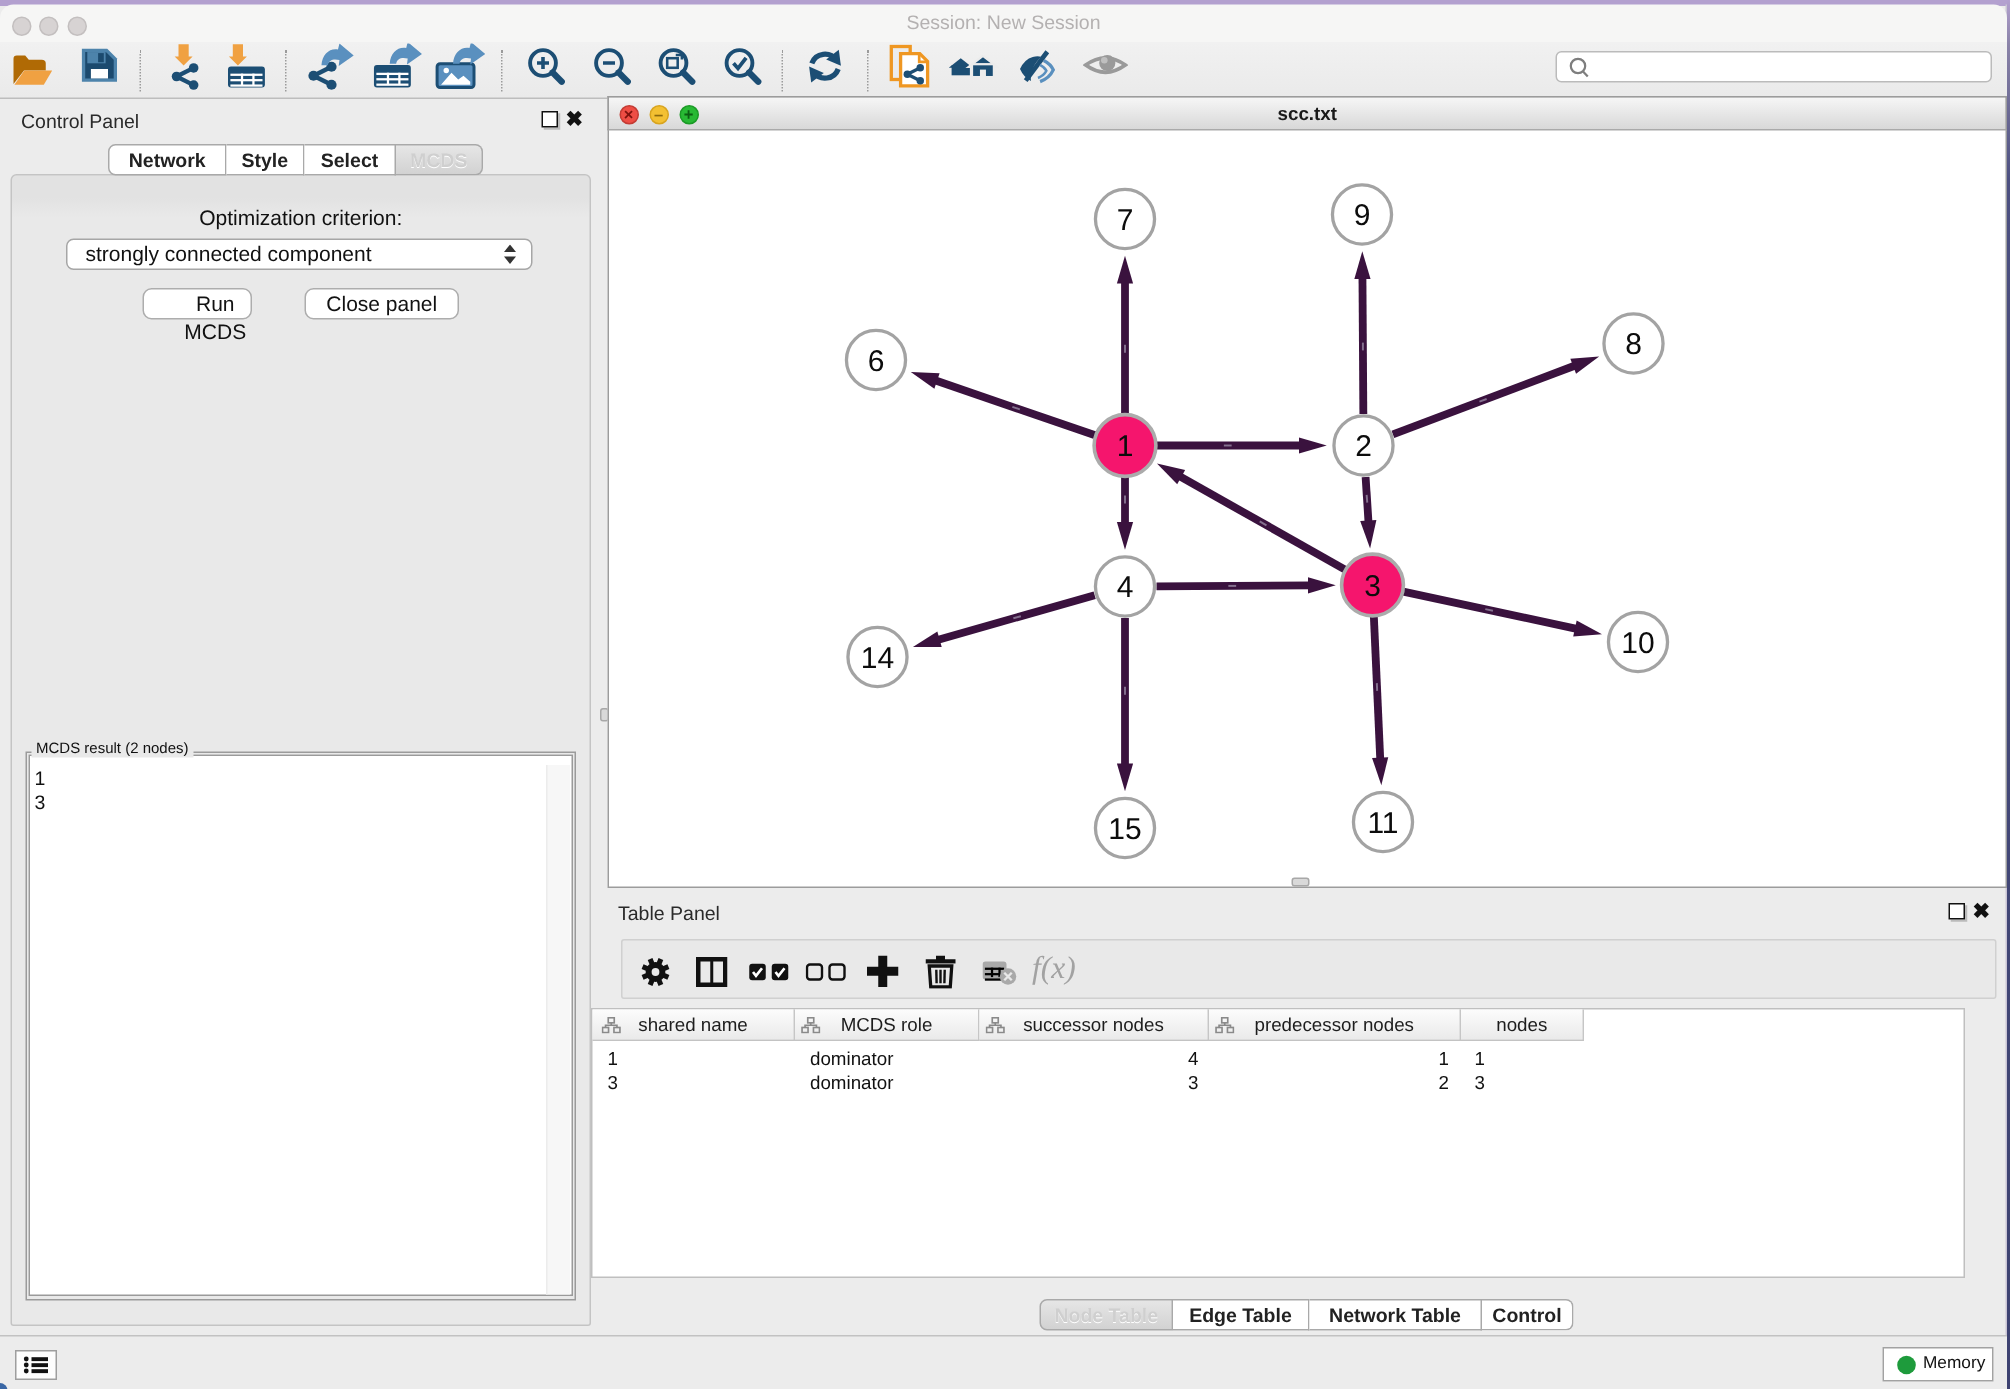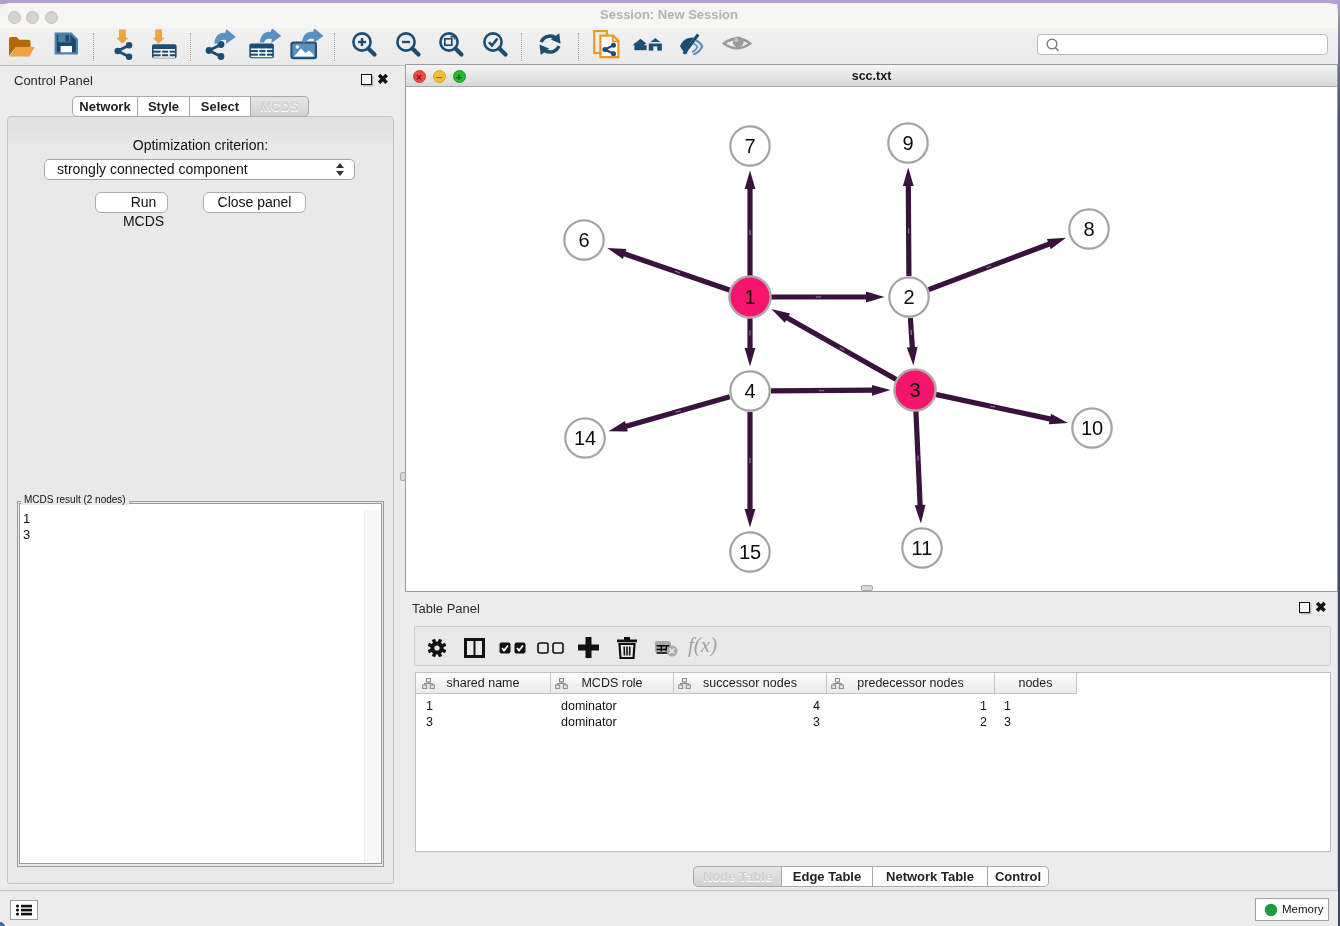--- a/index.html
+++ b/index.html
@@ -3,21 +3,21 @@
 <style>
 * { margin:0; padding:0; box-sizing:border-box; }
 html,body { width:1340px; height:926px; overflow:hidden; }
 body { font-family:"Liberation Sans", sans-serif; background:#ececec; position:relative; }
 .abs { position:absolute; }
 
 #deskTop { left:0; top:0; width:1340px; height:4px; background:#b3a0cf; }
 #deskRight { right:0; top:0; width:2px; height:926px; background:linear-gradient(#b3a0cf 0px, #8a83a8 30px, #4c5081 120px, #434878 500px, #3d4271 926px); }
 #winTop { left:0; top:3px; width:1338px; height:26px; background:#f6f6f5; border-radius:9px 9px 0 0; border-bottom:1px solid #d6d6d6;}
 .tl { position:absolute; top:8px; width:13px; height:13px; border-radius:50%; background:#d7d3d3; border:1px solid #c3bfbf; }
-#title { left:0; top:7px; width:1338px; text-align:center; font-size:13px; color:#b4b1b1;font-weight:bold; }
+#title { left:0; top:7px; width:1338px; text-align:center; font-size:13px; color:#b4b1b1; }
 
 #toolbar { left:0; top:28px; width:1338px; height:38px; background:linear-gradient(#f1f1f1,#eaeaea); border-bottom:1px solid #bdbdbd; }
 .tsep { position:absolute; top:5px; height:28px; width:0px; border-left:1px dotted #9b9b9b; }
 .ticon { position:absolute; top:3px; }
 #searchbox { position:absolute; left:1037px; top:5.5px; width:291px; height:21px; background:#fff; border:1px solid #bbb; border-radius:4px; }
 
 #cpHead { left:14px; top:73px; font-size:13px; color:#2a2a2a; }
 .floatbtn { position:absolute; width:11px; height:11px; border:1.5px solid #111; background:#fff; box-shadow:1.5px 1.5px 0 #bbb; }
 .xbtn { position:absolute; font-size:14px; font-weight:bold; color:#111; line-height:11px; }
 .tabrow { position:absolute; display:flex; height:21px; }
@@ -37,21 +37,21 @@
 
 #netwin { left:405px; top:64px; width:933px; height:528px; border:1px solid #9c9c9c; background:#fff; }
 #nettitle { left:405px; top:64px; width:933px; height:23px; background:linear-gradient(#f6f6f6,#d8d8d8); border:1px solid #9c9c9c; border-bottom:1px solid #a9a9a9; }
 .mac { position:absolute; top:4.5px; width:13px; height:13px; border-radius:50%; font-size:11px; font-weight:bold; text-align:center; line-height:13px; }
 #netname { left:405px; top:69px; width:933px; text-align:center; font-size:12.5px; color:#191919; font-weight:700; }
 #hgrip { left:861px; top:585px; width:12px; height:6px; background:#d9d9d9; border:1px solid #a8a8a8; border-radius:2px; }
 #vgrip { left:400px; top:472px; width:6px; height:9px; background:#d9d9d9; border:1px solid #a8a8a8; border-radius:2px; }
 
 #tpHead { left:412px; top:601px; font-size:13px; color:#2a2a2a; }
 #ttool { left:414px; top:626px; width:917px; height:40px; background:#e9e9e9; border:1px solid #d0d0d0; border-radius:2px; }
-#twhite { left:415px; top:672px; width:916px; height:180px; background:#fff; border:1px solid #bfbfbf; }
+#twhite { left:394px; top:672px; width:916px; height:180px; background:#fff; border:1px solid #bfbfbf; }
 .th { position:absolute; top:0px; height:21px; background:linear-gradient(#fcfcfc,#eaeaea); border-right:1px solid #c6c6c6; border-bottom:1px solid #c3c3c3; font-size:12.5px; color:#1d1d1d; text-align:center; line-height:21px; }
 .td { position:absolute; font-size:12.5px; color:#111; }
 
 #statusbar { left:0; top:890px; width:1338px; height:36px; background:#ececec; border-top:1px solid #c2c2c2; }
 #listbtn { position:absolute; left:10px; top:9px; width:28px; height:20px; background:#fdfdfd; border:1px solid #9e9e9e; }
 #membtn { position:absolute; left:1255px; top:7px; width:74px; height:23px; background:#ffffff; border:1px solid #a2a2a2; font-size:11.5px; color:#111; }
 </style></head>
 <body>
 <div class="abs" id="deskTop"></div>
 <div class="abs" style="left:1337px; top:3px; width:1px; height:923px; background:#c9c4d4;"></div>
@@ -180,21 +180,21 @@
       <circle cx="16.2" cy="7" r="5.4" fill="#9a9a9a"></circle>
       <circle cx="14.2" cy="5.2" r="2.2" fill="#bfbfbf"></circle>
     </svg>
 </div>
 
 <div class="abs" id="cpHead">Control Panel</div>
 <div class="floatbtn" style="left:361px; top:74px;"></div>
 <div class="xbtn" style="left:377px; top:74px;">✖</div>
 <div class="abs" id="cpPanel"></div>
 <div class="tabrow" style="left:72px; top:96px;">
-  <div class="tab first" style="width:66px;">Network</div>
+  <div class="tab first" style="width:79px;">Network</div>
   <div class="tab" style="width:52px;">Style</div>
   <div class="tab" style="width:61px;">Select</div>
   <div class="tab last sel" style="width:58px;">MCDS</div>
 </div>
 <div class="abs" id="optlabel">Optimization criterion:</div>
 <div class="abs" id="dropdown">strongly connected component
   <svg width="10" height="14" style="position:absolute; right:9px; top:3px;">
       <path d="M5 0 L9 5 L1 5 Z" fill="#333"></path>
       <path d="M5 13 L9 8 L1 8 Z" fill="#333"></path>
     </svg>

